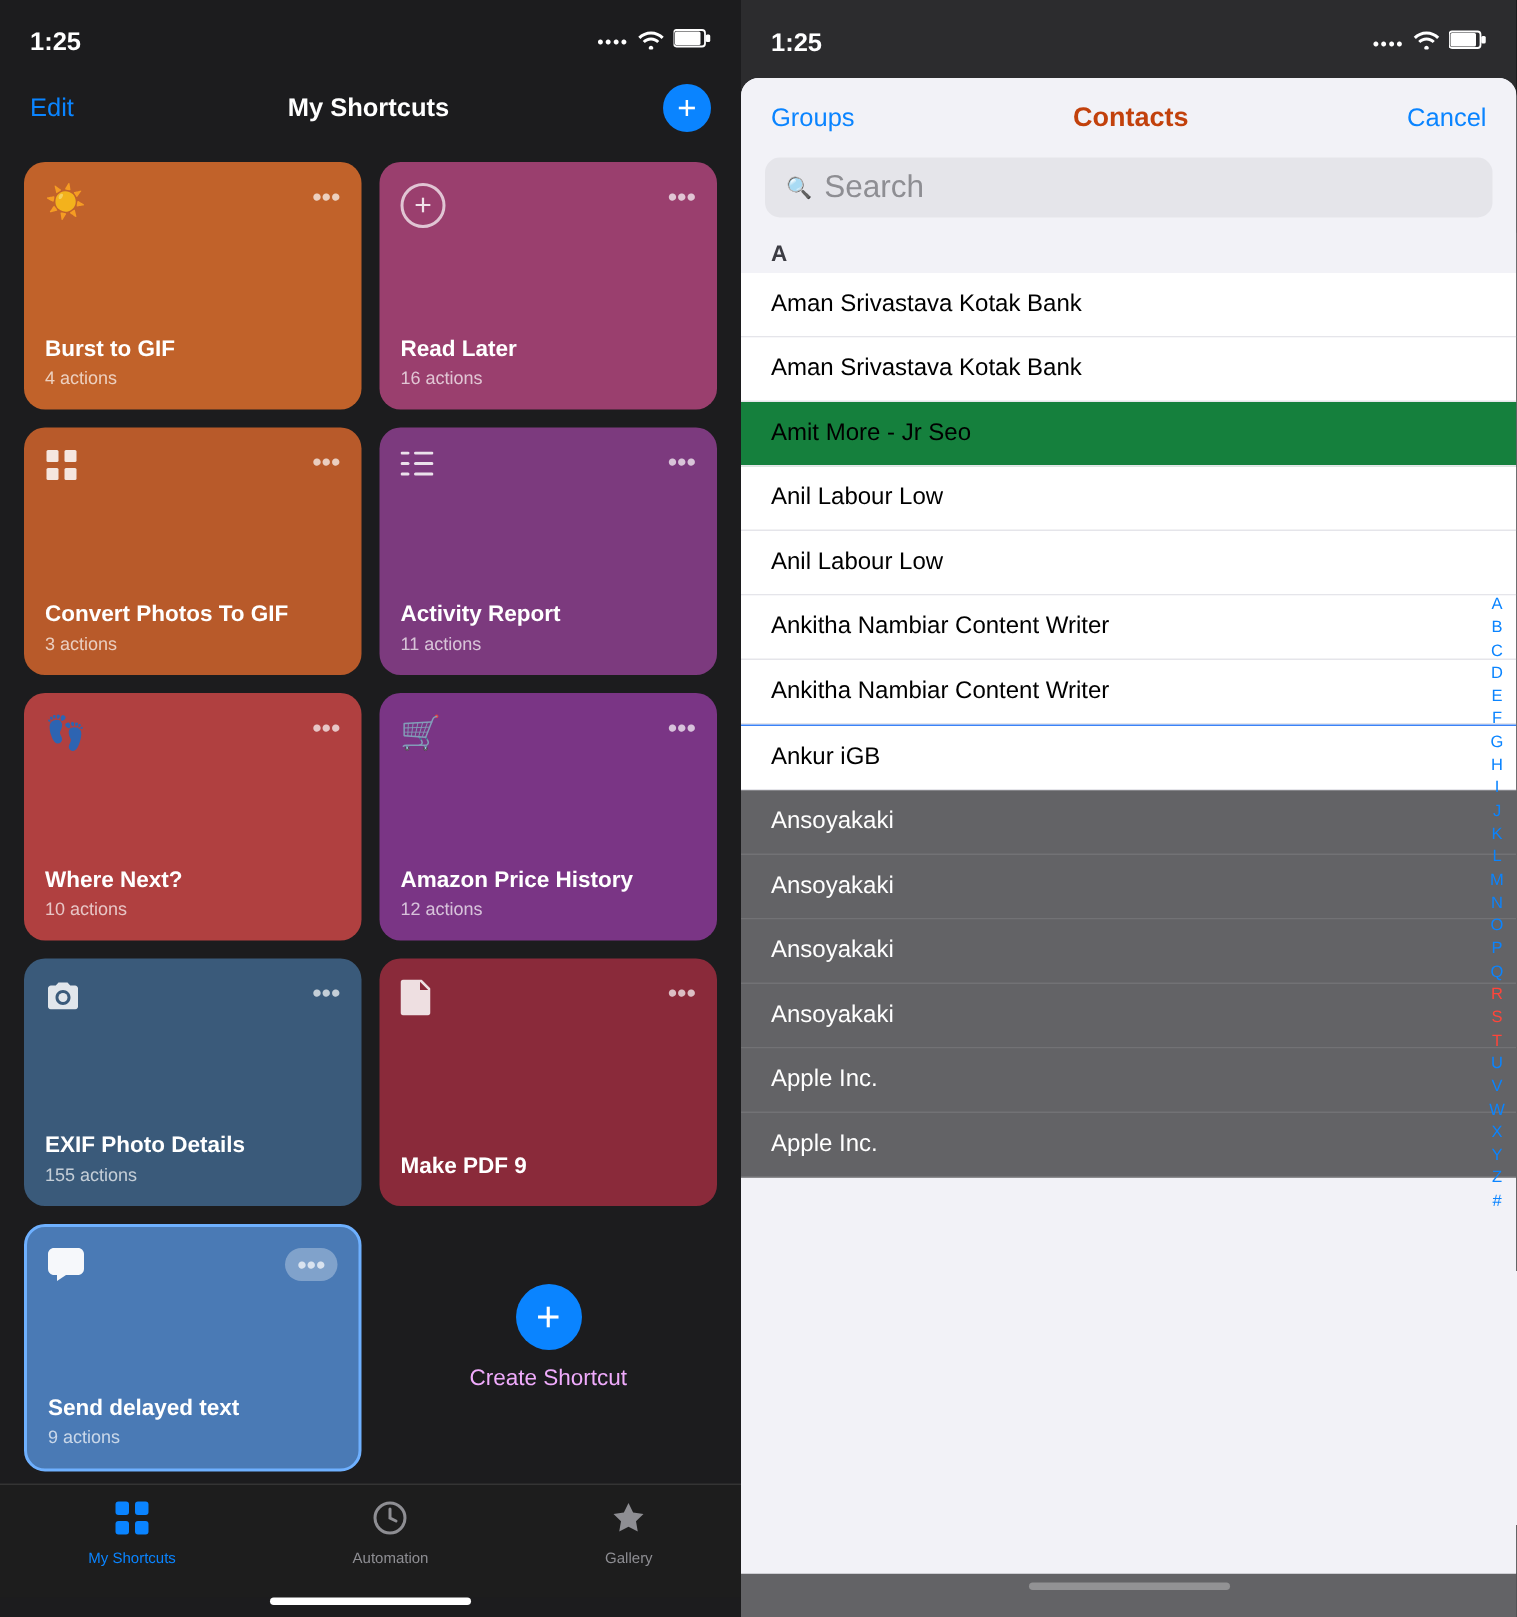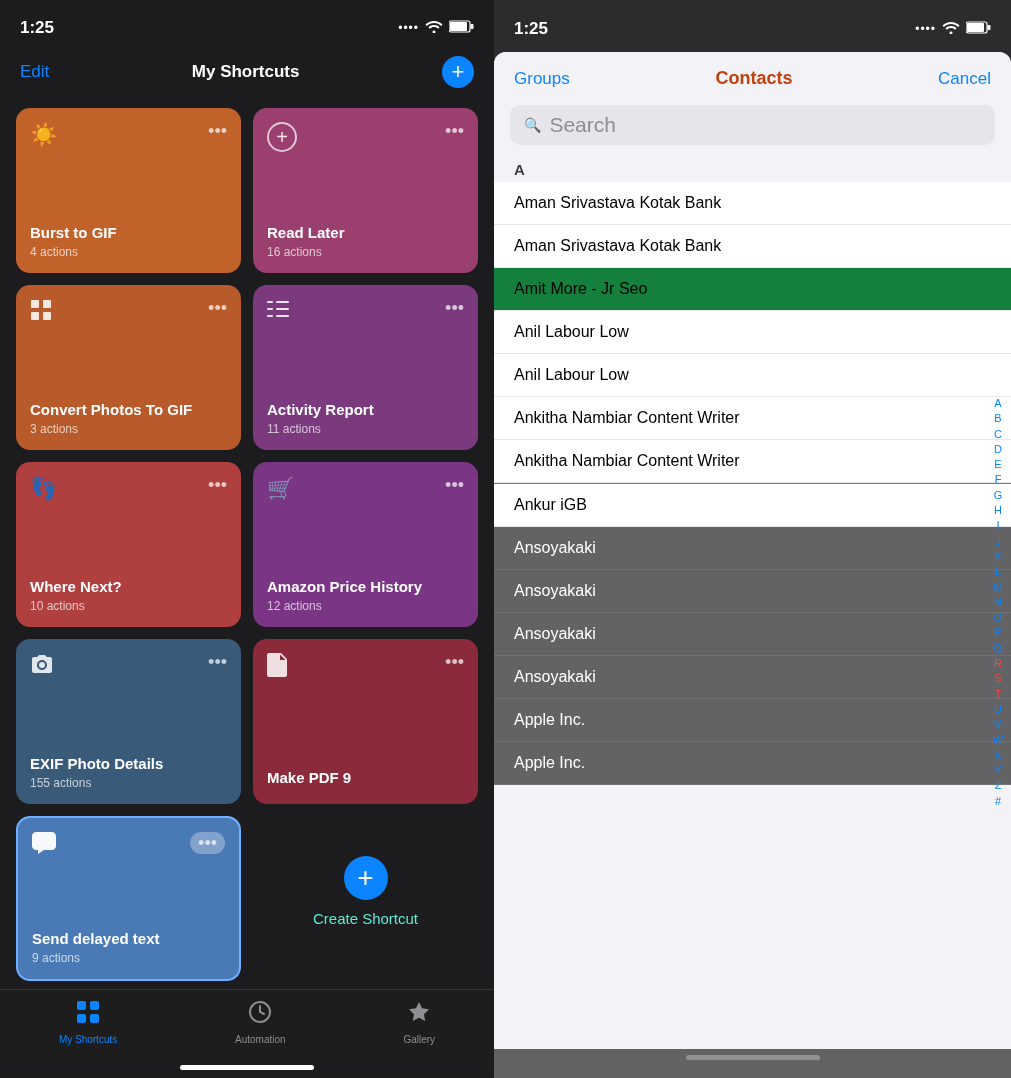--- a/index.html
+++ b/index.html
@@ -166,21 +166,21 @@
       border-radius: 50%;
       display: flex;
       align-items: center;
       justify-content: center;
       font-size: 28px;
       color: #fff;
       line-height: 1;
     }
 
     .add-shortcut-label {
-      color: #5eead4;
+      color: #f0abfc;
       font-size: 15px;
       font-weight: 500;
     }
 
     
     .tab-bar {
       display: flex;
       justify-content: space-around;
       align-items: center;
       padding: 10px 0 20px;

